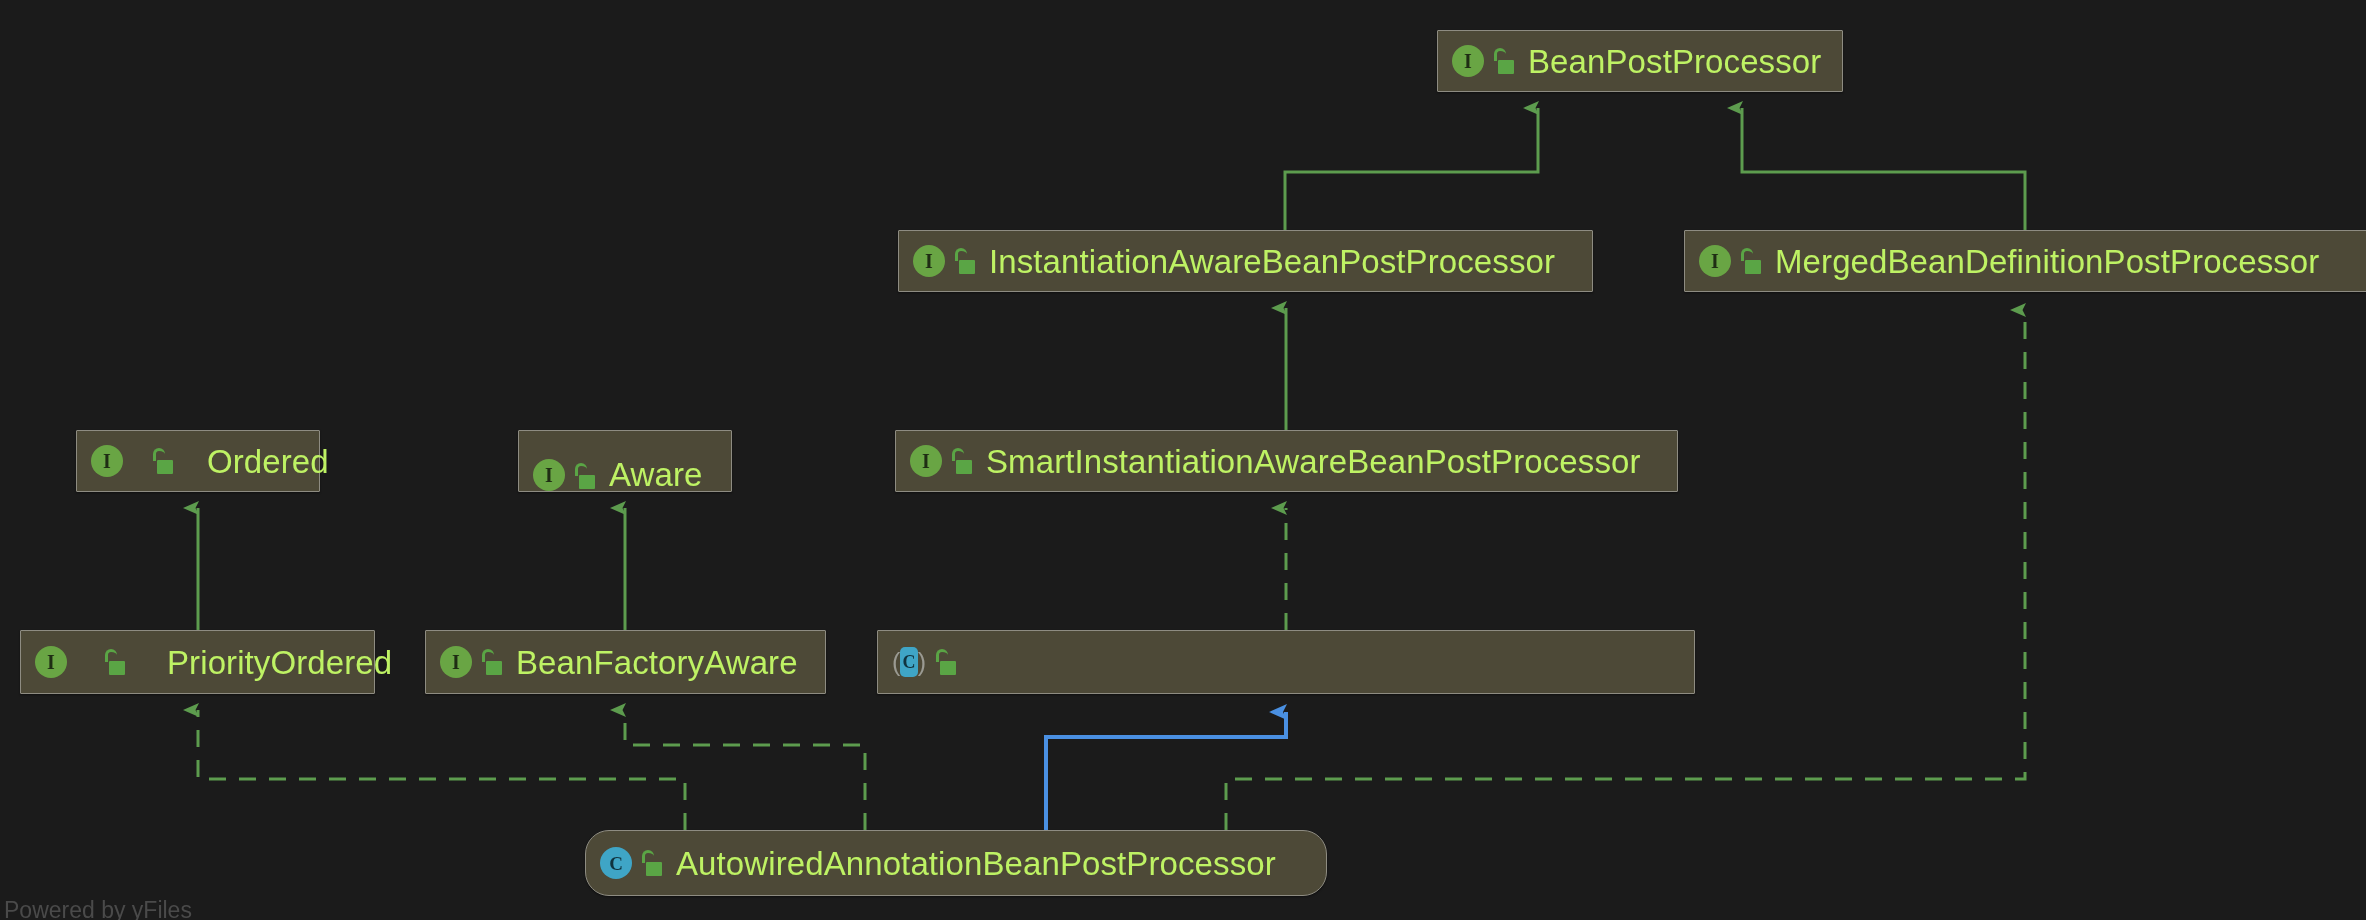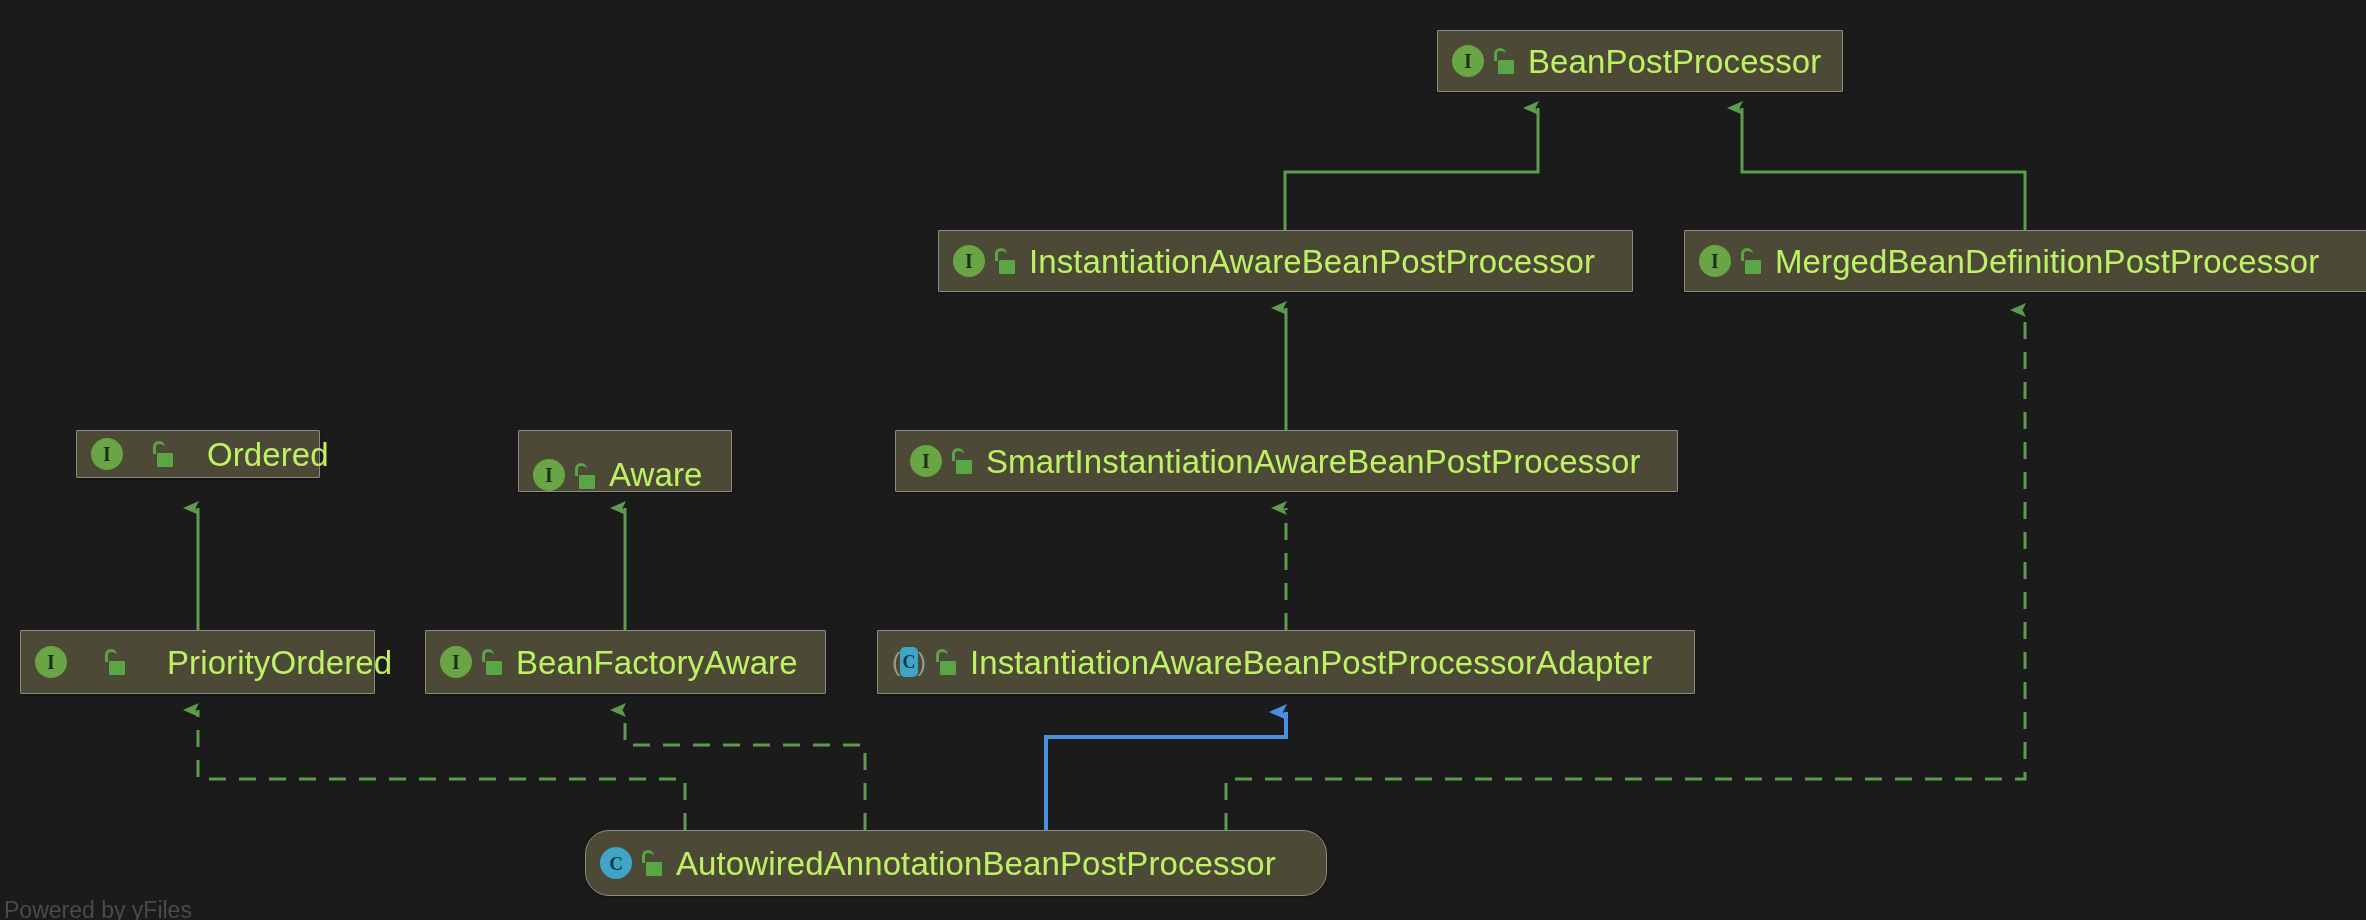--- a/index.html
+++ b/index.html
@@ -219,39 +219,39 @@
 
   <div class="node" style="left:1437px; top:30px; width:406px; height:62px;">
     <span class="ico-iface"></span>
     <span class="ico-lock">
       <span class="lk-shackle"></span>
         <span class="lk-body"></span>
     </span>
     <span class="node-label">BeanPostProcessor</span>
   </div>
 
-  <div class="node" style="left:938px; top:230px; width:695px; height:62px;align-items:center;">
+  <div class="node" style="left:898px; top:230px; width:695px; height:62px;align-items:center;">
     <span class="ico-iface"></span>
     <span class="ico-lock">
       <span class="lk-shackle"></span>
         <span class="lk-body"></span>
     </span>
     <span class="node-label">InstantiationAwareBeanPostProcessor</span>
   </div>
 
   <div class="node" style="left:1684px; top:230px; width:690px; height:62px;">
     <span class="ico-iface"></span>
     <span class="ico-lock">
       <span class="lk-shackle"></span>
         <span class="lk-body"></span>
     </span>
     <span class="node-label">MergedBeanDefinitionPostProcessor</span>
   </div>
 
-  <div class="node" style="left:76px; top:430px; width:244px; height:48px;gap:20px;">
+  <div class="node" style="left:76px; top:430px; width:244px; height:62px;gap:20px;">
     <span class="ico-iface"></span>
     <span class="ico-lock">
       <span class="lk-shackle"></span>
         <span class="lk-body"></span>
     </span>
     <span class="node-label">Ordered</span>
   </div>
 
   <div class="node" style="left:518px; top:430px; width:214px; height:62px;align-items:flex-end;">
     <span class="ico-iface"></span>
@@ -292,21 +292,20 @@
   <div class="node" style="left:877px; top:630px; width:818px; height:64px;">
     <span class="ico-abstract">
       <span class="ab-paren l">(</span>
       <span class="ab-body"></span>
       <span class="ab-paren r">)</span>
     </span>
     <span class="ico-lock">
       <span class="lk-shackle"></span>
         <span class="lk-body"></span>
     </span>
-    <span class="node-label">InstantiationAwareBeanPostProcessorAdapter</span>
   </div>
 
   <div class="node" style="left:585px; top:830px; width:742px; height:66px;border-radius:24px;">
     <span class="ico-class"></span>
     <span class="ico-lock">
       <span class="lk-shackle"></span>
         <span class="lk-body"></span>
     </span>
     <span class="node-label">AutowiredAnnotationBeanPostProcessor</span>
   </div>

